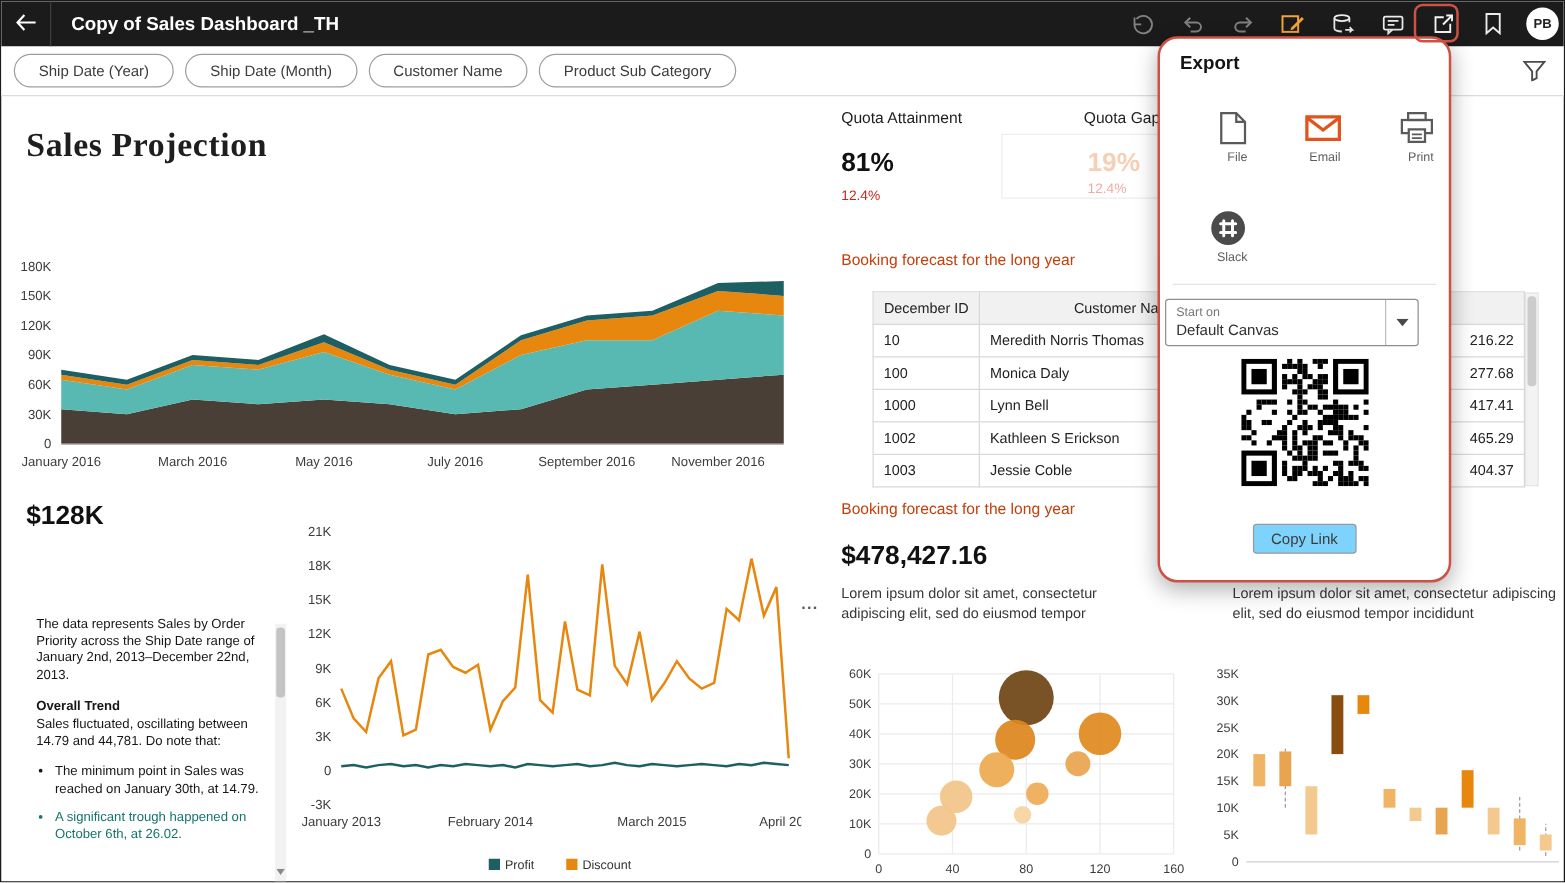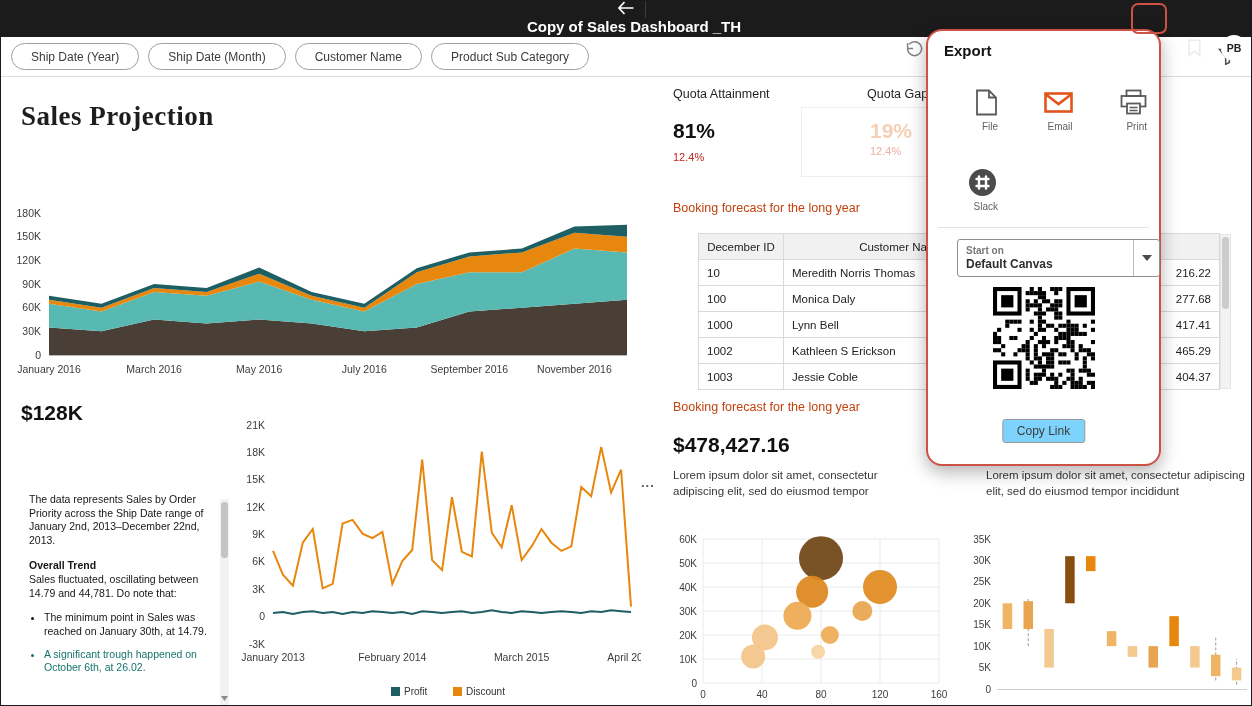--- a/index.html
+++ b/index.html
@@ -2,21 +2,21 @@
 <html><head>
 <meta charset="utf-8">
 <style>
   * { margin:0; padding:0; box-sizing:border-box; }
   html,body { width:1252px; height:706px; overflow:hidden; }
   body { font-family:"Liberation Sans",sans-serif; background:#fff; }
   .screen { position:relative; width:1252px; height:706px; overflow:hidden; background:#fff; border:1px solid #1a1a1a; }
   svg text { font-family:"Liberation Sans",sans-serif; }
 
   
-  .topbar { position:absolute; left:0; top:0; width:100%; height:36px; background:#1b1b1b; display:flex; align-items:center; z-index:10;flex-direction:column; }
+  .topbar { position:absolute; left:0; top:0; width:100%; height:36px; background:#1b1b1b; display:flex; align-items:center; z-index:10; }
   .back-btn { width:40px; height:36px; background:none; border:none; border-right:1px solid #3d3d3d; display:flex; align-items:center; justify-content:center; cursor:pointer; }
   .tb-title { color:#fff; font-size:15px; font-weight:bold; margin-left:16px; white-space:nowrap; }
   .tb-icons { margin-left:auto; display:flex; align-items:center; gap:14px; padding-right:4px; }
   .tb-ic { width:26px; height:26px; display:flex; align-items:center; justify-content:center; background:none; border:none; cursor:pointer; }
   .avatar { width:26px; height:26px; border-radius:50%; background:#fff; color:#222; font-size:10.5px; font-weight:bold; display:flex; align-items:center; justify-content:center; cursor:pointer; }
   .annot-box { position:absolute; left:1130px; top:2px; width:36px; height:31px; border:2px solid #cd5246; border-radius:7px; z-index:60; pointer-events:none; }
 
   
   .filterbar { position:absolute; left:0; top:36px; width:100%; height:40px; background:#fff; border-bottom:1px solid #dcdcdc; display:flex; align-items:center; padding:0 10px; z-index:5; }
   .pills { display:flex; gap:9px; }
@@ -27,21 +27,21 @@
   .sales-title { position:absolute; left:20px; top:100px; font-family:"Liberation Serif",serif; font-size:27px; font-weight:bold; color:#1e1e1e; letter-spacing:.5px; }
   .kpi-128 { position:absolute; left:20px; top:400px; font-size:21px; font-weight:bold; color:#111; }
   .q-label { position:absolute; font-size:12.5px; color:#1f1f1f; }
   .q-value { position:absolute; font-size:21px; font-weight:bold; color:#111; }
   .q-delta { position:absolute; font-size:11px; color:#c3271d; }
   .sec-title { position:absolute; font-size:12.5px; color:#c2410c; }
   .big-value { position:absolute; font-size:21px; font-weight:bold; color:#111; }
   .lorem { position:absolute; font-size:11.5px; color:#383838; line-height:1.4; }
   .tile-ellipsis { position:absolute; left:640px; top:474px; font-size:13px; font-weight:bold; color:#595959; letter-spacing:1px; cursor:pointer; }
 
-  .gap-card { position:absolute; left:800px; top:106px; width:166px; height:70px; border:1px solid #ededed; }
+  .gap-card { position:absolute; left:800px; top:106px; width:166px; height:52px; border:1px solid #ededed; }
   .gap-value { margin:11px 0 0 68px; font-size:21px; font-weight:bold; color:#f6cfb5; }
   .gap-delta { margin:2px 0 0 68px; font-size:11px; color:#efaca4; }
 
   
   .btable { position:absolute; left:697px; top:232px; border-collapse:collapse; font-size:11.5px; color:#222; table-layout:fixed; }
   .btable th, .btable td { border:1px solid #d9d9d9; height:26px; padding:0 8px; font-weight:normal; overflow:hidden; white-space:nowrap; }
   .btable th { background:#f1f1f1; text-align:center; }
   .btable td { text-align:left; background:#fff; }
   .btable td.val { text-align:right; }
   .table-scroll { position:absolute; left:1219px; top:233px; width:11px; height:155px; background:#f3f3f3; border:1px solid #e5e5e5; }
@@ -63,21 +63,21 @@
 
   
   .export-popup { position:absolute; left:925px; top:28px; width:235px; height:437px; background:#fff; border:2px solid #cd5246; border-radius:16px; box-shadow:0 6px 18px rgba(0,0,0,.3); z-index:50; }
   .ep-title { position:absolute; top:11px; left:16px; font-size:15px; font-weight:bold; color:#141414; }
   .ep-row1 { position:absolute; top:56px; left:12px; right:12px; display:flex; justify-content:space-between; }
   .ep-row2 { position:absolute; top:136px; left:12px; }
   .ep-opt { width:58px; display:flex; flex-direction:column; align-items:flex-end; gap:4px; background:none; border:none; cursor:pointer; }
   .ep-ic { height:30px; display:flex; align-items:center; justify-content:center; }
   .ep-lab { font-size:10px; color:#5f5f5f; }
   .ep-divider { position:absolute; top:196px; left:10px; right:10px; border-top:1px solid #e4e4e4; }
-  .dd { position:absolute; top:208px; left:29px; width:203px; height:38px; border:1px solid #8f8f8f; border-radius:3px; display:flex; align-items:center; cursor:pointer; background:#fff;font-weight:bold; }
+  .dd { position:absolute; top:208px; left:4px; width:203px; height:38px; border:1px solid #8f8f8f; border-radius:3px; display:flex; align-items:center; cursor:pointer; background:#fff; }
   .dd-text { flex:1; padding:3px 8px; line-height:1.2; }
   .dd-label { font-size:10px; color:#777; }
   .dd-value { font-size:12px; color:#2f2f2f; }
   .dd-arrow { width:26px; align-self:stretch; border-left:1px solid #bdbdbd; display:flex; align-items:center; justify-content:center; }
   .qr { position:absolute; top:256px; left:50%; transform:translateX(-50%); }
   .copy-link { position:absolute; top:388px; left:50%; transform:translateX(-50%); padding:4px 14px; font-size:12px; color:#3c3c3c; background:#7dd3fc; border:1px solid #9a9a9a; border-radius:3px; cursor:pointer; white-space:nowrap; }
 </style>
 </head>
 <body>
 

